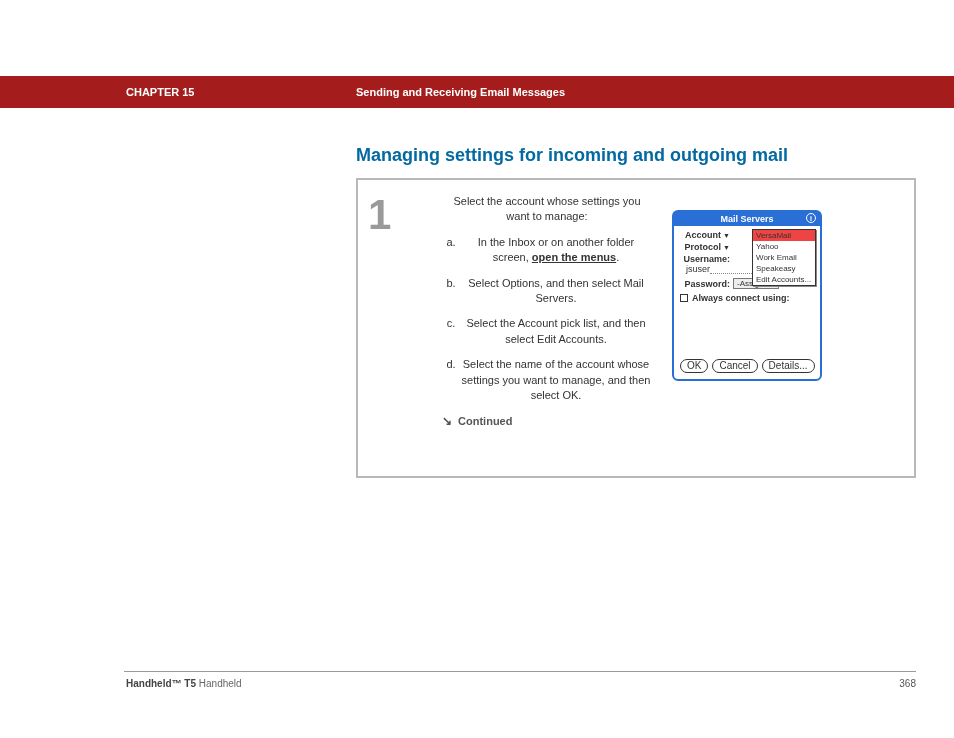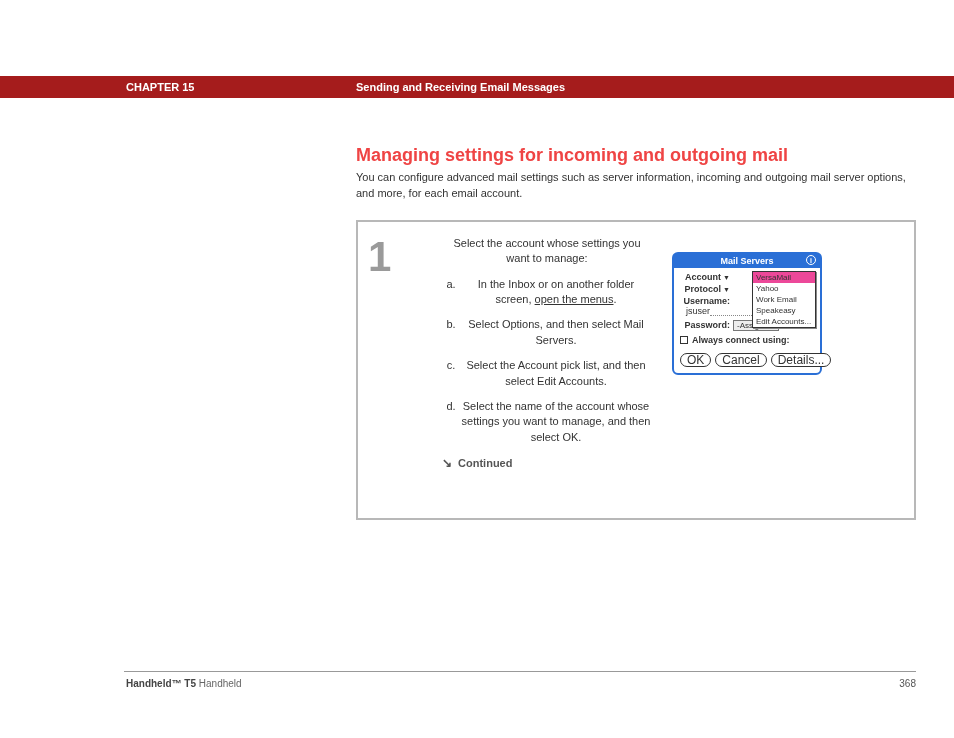--- a/index.html
+++ b/index.html
@@ -9,41 +9,41 @@
     width: 954px;
     height: 738px;
     position: relative;
     color: #333;
   }
   .header-bar {
     position: absolute;
     top: 76px;
     left: 0;
     right: 0;
-    height: 22px;
+    height: 32px;
     background: #a51c1c;
     color: #fff;
     font-size: 11px;
     font-weight: bold;
     display: flex;
     align-items: center;
   }
   .chapter-label { position: absolute; left: 126px; }
   .chapter-title { position: absolute; left: 356px; }
   .content {
     position: absolute;
     left: 356px;
     top: 145px;
     width: 560px;
   }
   .section-heading {
     font-size: 18px;
     font-weight: bold;
-    color: #ef4444;
-    margin-bottom: 4px;
+    color: #0369a1;
+    margin-bottom: 12px;
   }
   .section-intro {
     font-size: 11px;
     line-height: 1.45;
     color: #333;
     margin-bottom: 18px;
   }
   .step-box {
     border: 2px solid #b8b8b8;
     padding: 14px 16px 14px 0;
@@ -66,21 +66,21 @@
     font-size: 11px;
     line-height: 1.4;
     color: #333;
     text-align: center;
   }
   .step-lead { margin-bottom: 10px; }
   .sub-list { list-style: none; }
   .sub-list li { display: flex; margin-bottom: 10px; }
   .sub-letter { width: 18px; flex-shrink: 0; }
   .sub-body { flex: 1; }
-  .linklike { font-weight: normal; text-decoration: underline; }
+  .linklike { font-weight: bold; text-decoration: underline; }
   .continued-row { display: flex; align-items: center; margin-top: 4px; font-weight: bold; color: #555; font-size: 11px; }
   .continued-arrow { margin-right: 6px; font-size: 12px; }
   .figure-col { flex: 1; padding-left: 20px; padding-top: 16px; }
 
   
   .palm-window {
     width: 150px;
     border: 2px solid #2a6fd6;
     border-radius: 6px;
     background: #fff;
@@ -120,36 +120,37 @@
     background: #eee;
   }
   .palm-checkbox {
     width: 8px; height: 8px; border: 1px solid #333; display: inline-block; margin-right: 4px;
   }
   .palm-buttons { display: flex; gap: 4px; margin-top: 8px; }
   .palm-btn {
     border: 1px solid #333;
     border-radius: 8px;
     padding: 0 6px;
-    font-size: 12px;
+    font-size: 10px;
     background: #fff;
     line-height: 12px;
+    margin-top: 48px;
   }
   .dropdown {
     position: absolute;
     right: 4px;
     top: 3px;
     width: 64px;
     border: 1px solid #333;
     background: #fff;
     font-size: 8px;
     box-shadow: 1px 1px 0 #888;
   }
   .dropdown div { padding: 1px 3px; }
-  .dropdown .selected { background: #ec4899; }
+  .dropdown .selected { background: #ef4444; }
 
   .footer-rule {
     position: absolute;
     left: 124px;
     right: 38px;
     top: 671px;
     border-top: 1px solid #999;
   }
   .footer {
     position: absolute;
@@ -167,21 +168,20 @@
 </head>
 <body>
 
 <div class="header-bar">
   <span class="chapter-label">CHAPTER 15</span>
   <span class="chapter-title">Sending and Receiving Email Messages</span>
 </div>
 
 <div class="content">
   <h2 class="section-heading">Managing settings for incoming and outgoing mail</h2>
-  <p class="section-intro">You can configure advanced mail settings such as server information, incoming and outgoing mail server options, and more, for each email account.</p>
 
   <div class="step-box">
     <div class="step-num-col">
       <div class="step-num">1</div>
     </div>
 
     <div class="step-text-col">
       <p class="step-lead">Select the account whose settings you want to manage:</p>
       <ol class="sub-list">
         <li>

